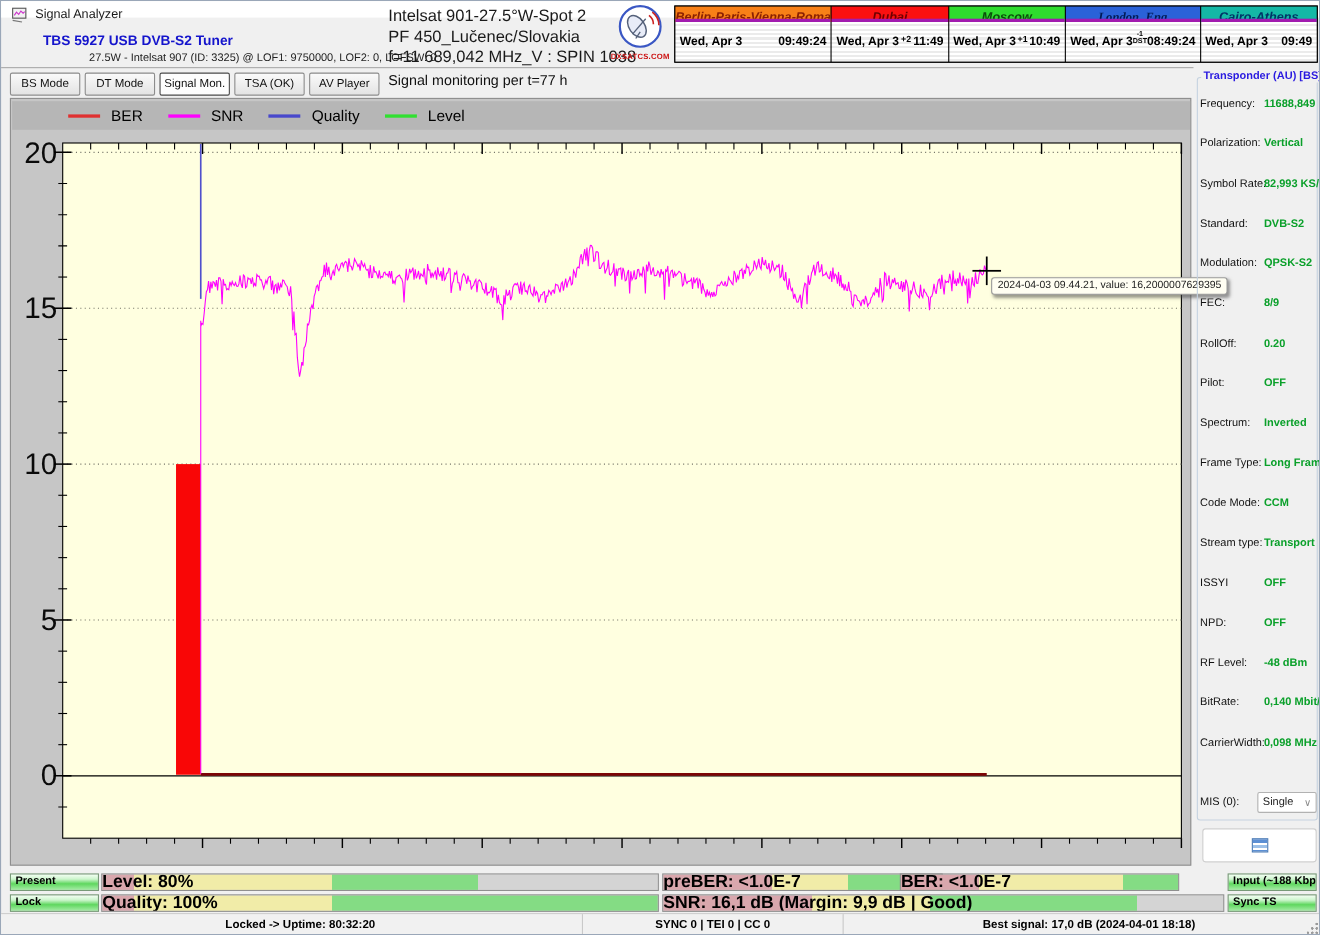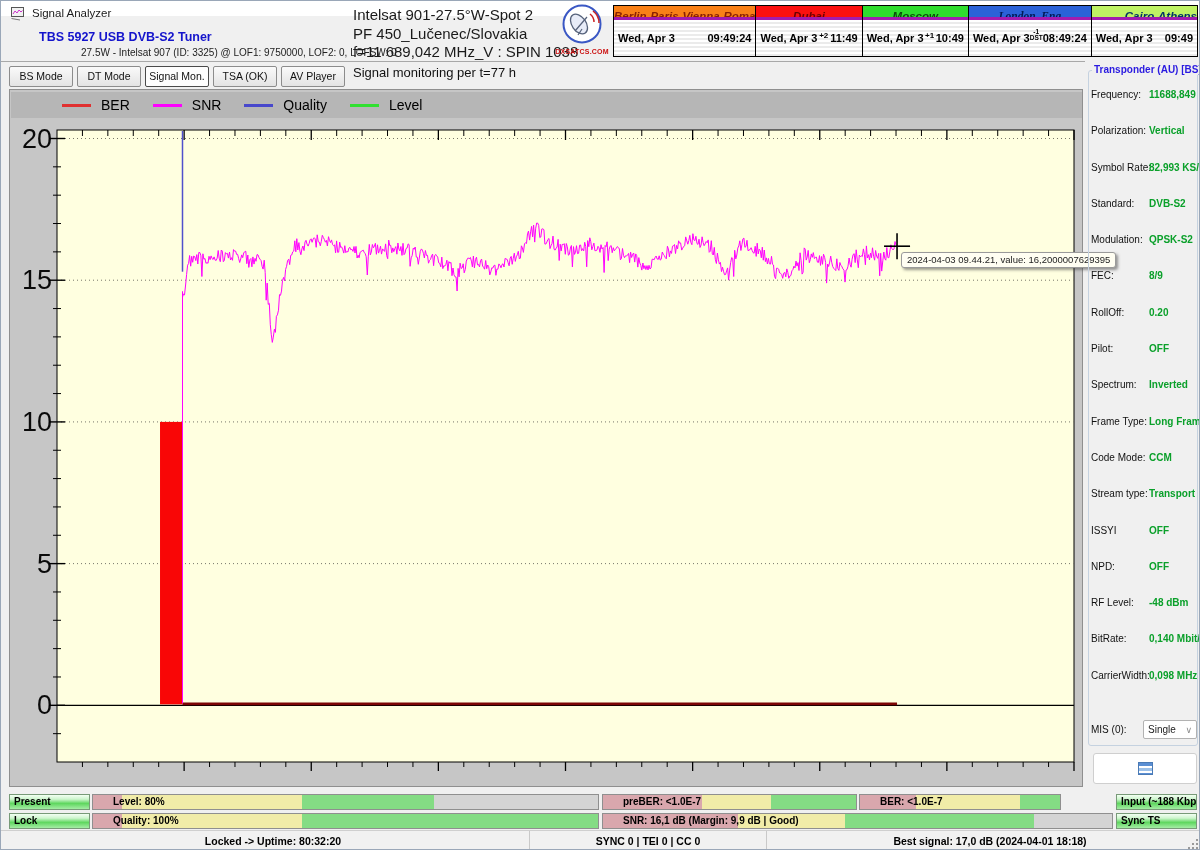--- a/index.html
+++ b/index.html
@@ -63,27 +63,27 @@
     display:flex; align-items:center; padding:0 4px; font-size:10px; color:#222; }
   .mis-chev { margin-left:auto; color:#8a8a8a; font-size:9px; }
   .tp-button { position:absolute; left:1092px; top:752px; width:104px; height:31px; background:#fff; border:1px solid #cfcfcf;
     border-radius:3px; display:flex; align-items:center; justify-content:center; }
   .disk-icon { width:15px; height:13px; border:1px solid #4a7ab5;
     background:linear-gradient(180deg,#5b8fd4 0 3px,#ffffff 3px 5px,#9cc0e8 5px 8px,#ffffff 8px 10px,#5b8fd4 10px 13px); }
   
   .badge { position:absolute; height:16px; border:1px solid #789a78; font-size:10px; font-weight:bold; color:#000;
     line-height:14px; padding-left:4px; white-space:nowrap; overflow:hidden;
     background:linear-gradient(180deg,#f2fff2 0%,#cdf5cd 30%,#5fd75f 60%,#a5eda5 100%); }
-  .bar { position:absolute; height:16px; border:1px solid #8f8f8f; font-size:10px; font-weight:bold; color:#000;
-    line-height:14px; padding-left:20px; white-space:nowrap; overflow:hidden; }
+  .bar { position:absolute; height:16px; border:1px solid #8f8f8f; font-size:16px; font-weight:bold; color:#000;
+    line-height:14px; padding-left:0; white-space:nowrap; overflow:hidden; }
   .r1 { top:793px; } .r2 { top:812px; }
   #badge-present,#badge-lock { left:8px; width:81px; }
   #bar-level,#bar-quality { left:91px; width:507px; }
   #bar-preber { left:601px; width:255px; }
-  #bar-ber { left:858px; width:202px; }
+  #bar-ber { left:817px; width:254px; }
   #bar-snr { left:601px; width:511px; }
   #badge-input,#badge-sync { left:1115px; width:81px; }
   
   .statusbar { position:absolute; left:0; top:829px; width:1200px; height:21px; background:#f1f1f1; border-top:1px solid #cfcfcf; }
   .sb-cell { position:absolute; top:0; height:100%; display:flex; align-items:center; justify-content:center;
     font-size:10.5px; font-weight:bold; color:#000; white-space:nowrap;margin-left:16px; }
   #sb-left { left:0; width:513px; border-right:1px solid #c9c9c9; }
   #sb-mid { left:513px; width:237px; border-right:1px solid #c9c9c9; }
   #sb-right { left:750px; width:446px; }
   .grip { position:absolute; right:2px; bottom:2px; width:11px; height:11px;
@@ -158,21 +158,21 @@
       </div>
       <div class="clock">
         <div class="clock-city" style="background: rgb(42, 98, 216); color: rgb(0, 26, 85); font-family: Liberation Serif, serif;">London, Eng</div>
         <div class="clock-time">
           <span class="clock-date">Wed, Apr 3</span>
           <span class="clock-off"><span class="dst-stack"><span class="n">-1</span><span>DST</span></span></span>
           <span class="clock-hh">08:49:24</span>
         </div>
       </div>
       <div class="clock">
-        <div class="clock-city" style="background: #bef264; color: rgb(0, 51, 102); text-align: right;">Cairo-Athens</div>
+        <div class="clock-city" style="background: #14b8a6; color: rgb(0, 51, 102);">Cairo-Athens</div>
         <div class="clock-time">
           <span class="clock-date">Wed, Apr 3</span>
           <span class="clock-off"></span>
           <span class="clock-hh">09:49</span>
         </div>
       </div>
     </div>
 
   <div class="head-divider"></div>
 

